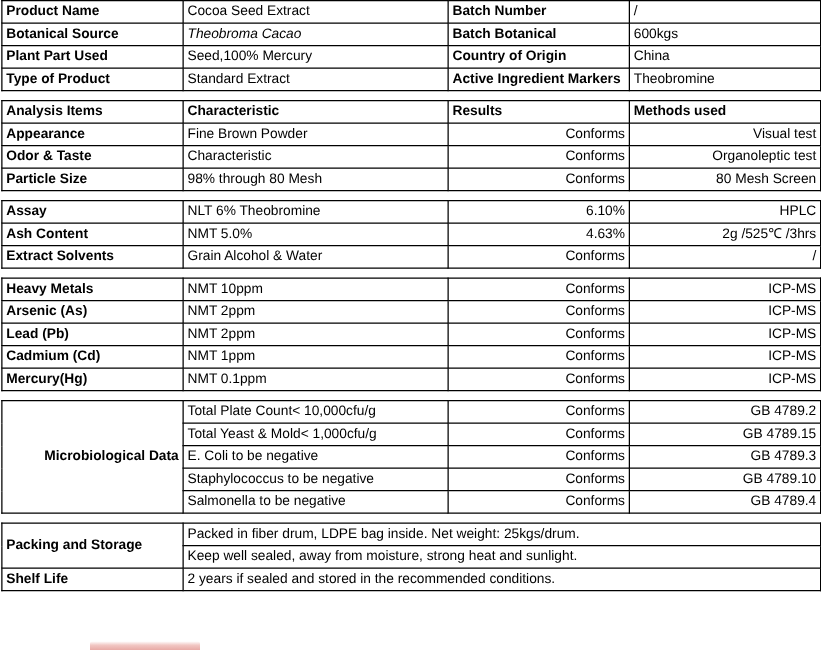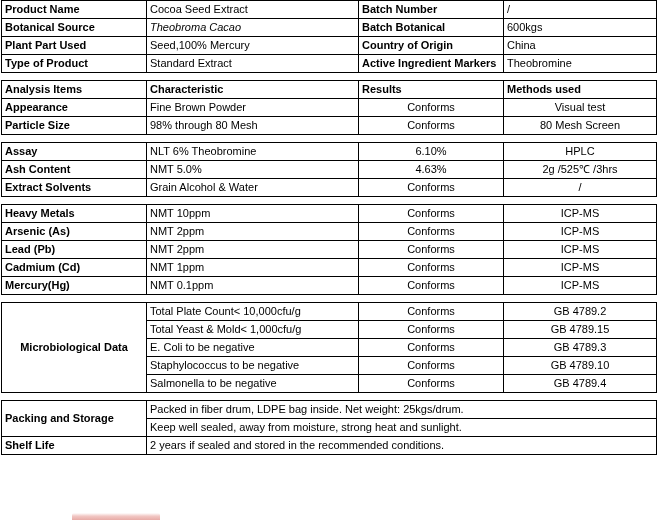--- a/index.html
+++ b/index.html
@@ -33,21 +33,21 @@
     padding: 1px 3px;
     vertical-align: middle;
     line-height: 13px;
     height: 15px;
     overflow: hidden;
     white-space: nowrap;
   }
   .lbl {
     font-weight: bold;
   }
-  .ctr { text-align: center; }
+  .ctr { text-align: right; }
   .ital { font-style: italic; margin-top: 8px; }
   .hdr { font-weight: bold; text-align: left; }
   .gap { height: 7px; }
   .stamp {
     position: absolute;
     left: 72px;
     top: 513px;
     width: 88px;
     height: 7px;
     background: linear-gradient(to bottom, rgba(226,130,122,0.0) 0%, rgba(222,118,110,0.55) 45%, rgba(214,104,96,0.75) 100%);
@@ -116,20 +116,26 @@
         <td class="hdr">Results</td>
         <td class="hdr">Methods used</td>
       </tr>
       <tr>
         <td class="lbl">Appearance</td>
         <td>Fine Brown Powder</td>
         <td class="ctr">Conforms</td>
         <td class="ctr">Visual test</td>
       </tr>
       <tr>
+        <td class="lbl">Odor &amp; Taste</td>
+        <td>Characteristic</td>
+        <td class="ctr">Conforms</td>
+        <td class="ctr">Organoleptic test</td>
+      </tr>
+      <tr>
         <td class="lbl">Particle Size</td>
         <td>98% through 80 Mesh</td>
         <td class="ctr">Conforms</td>
         <td class="ctr">80 Mesh Screen</td>
       </tr>
     </tbody>
   </table>
 
   <div class="gap"></div>
 

